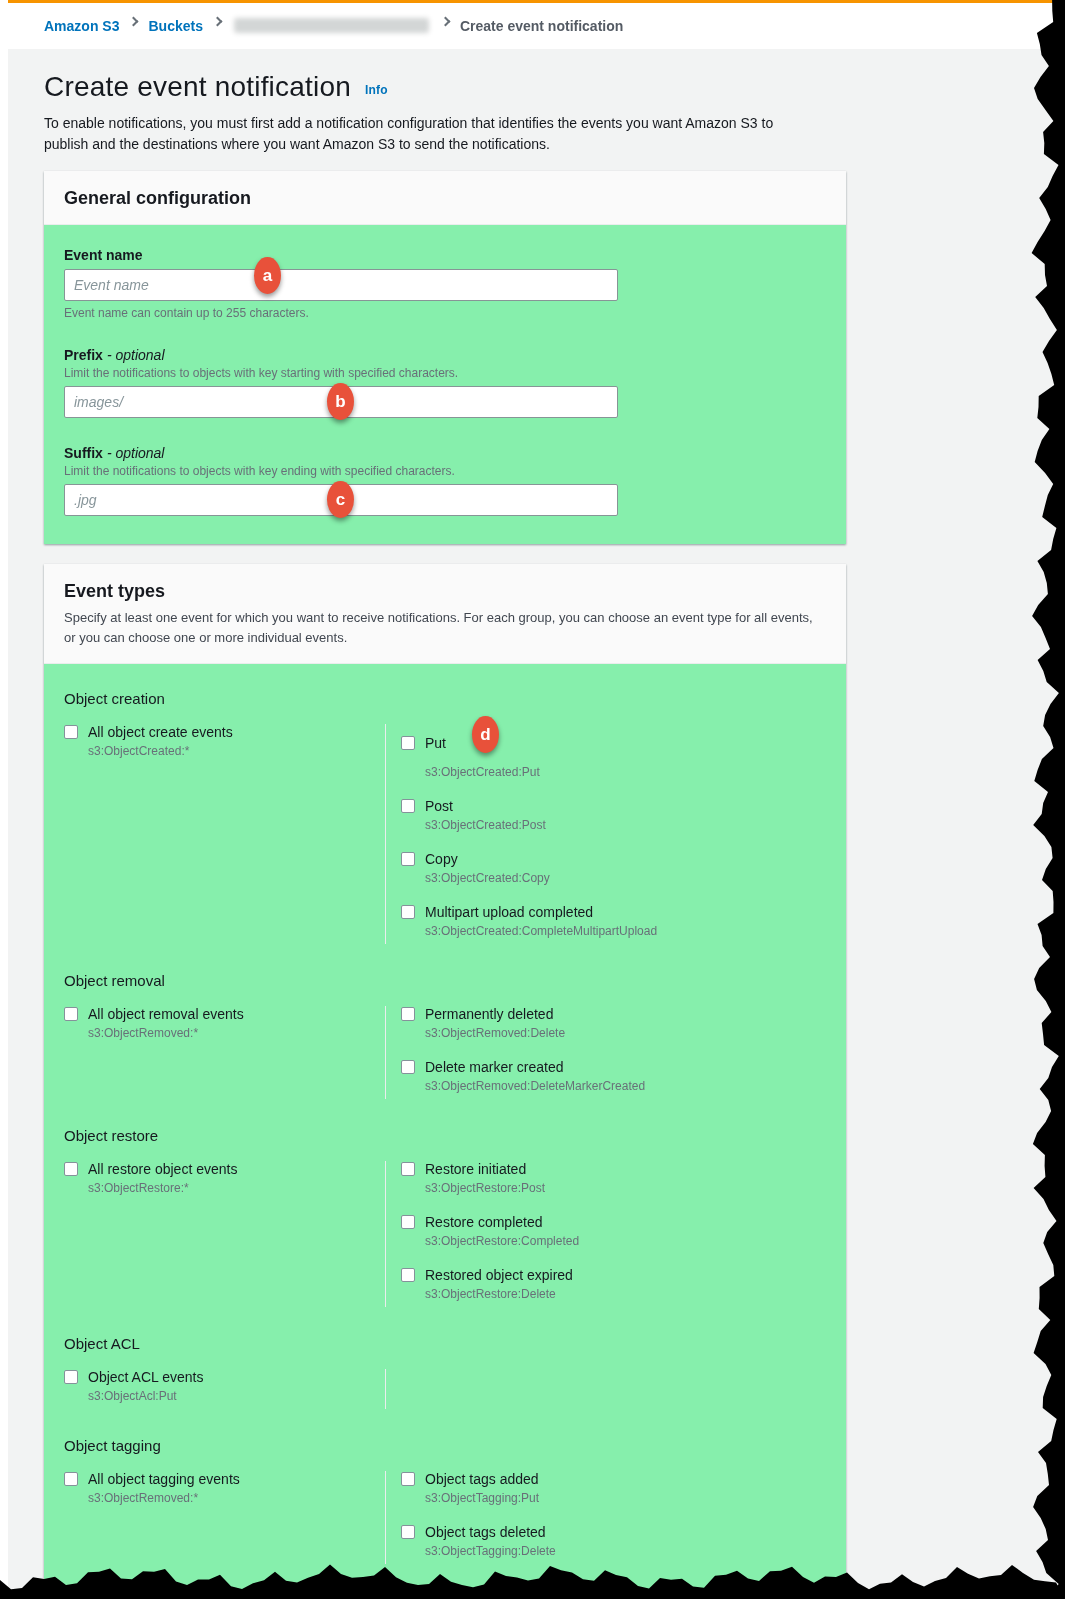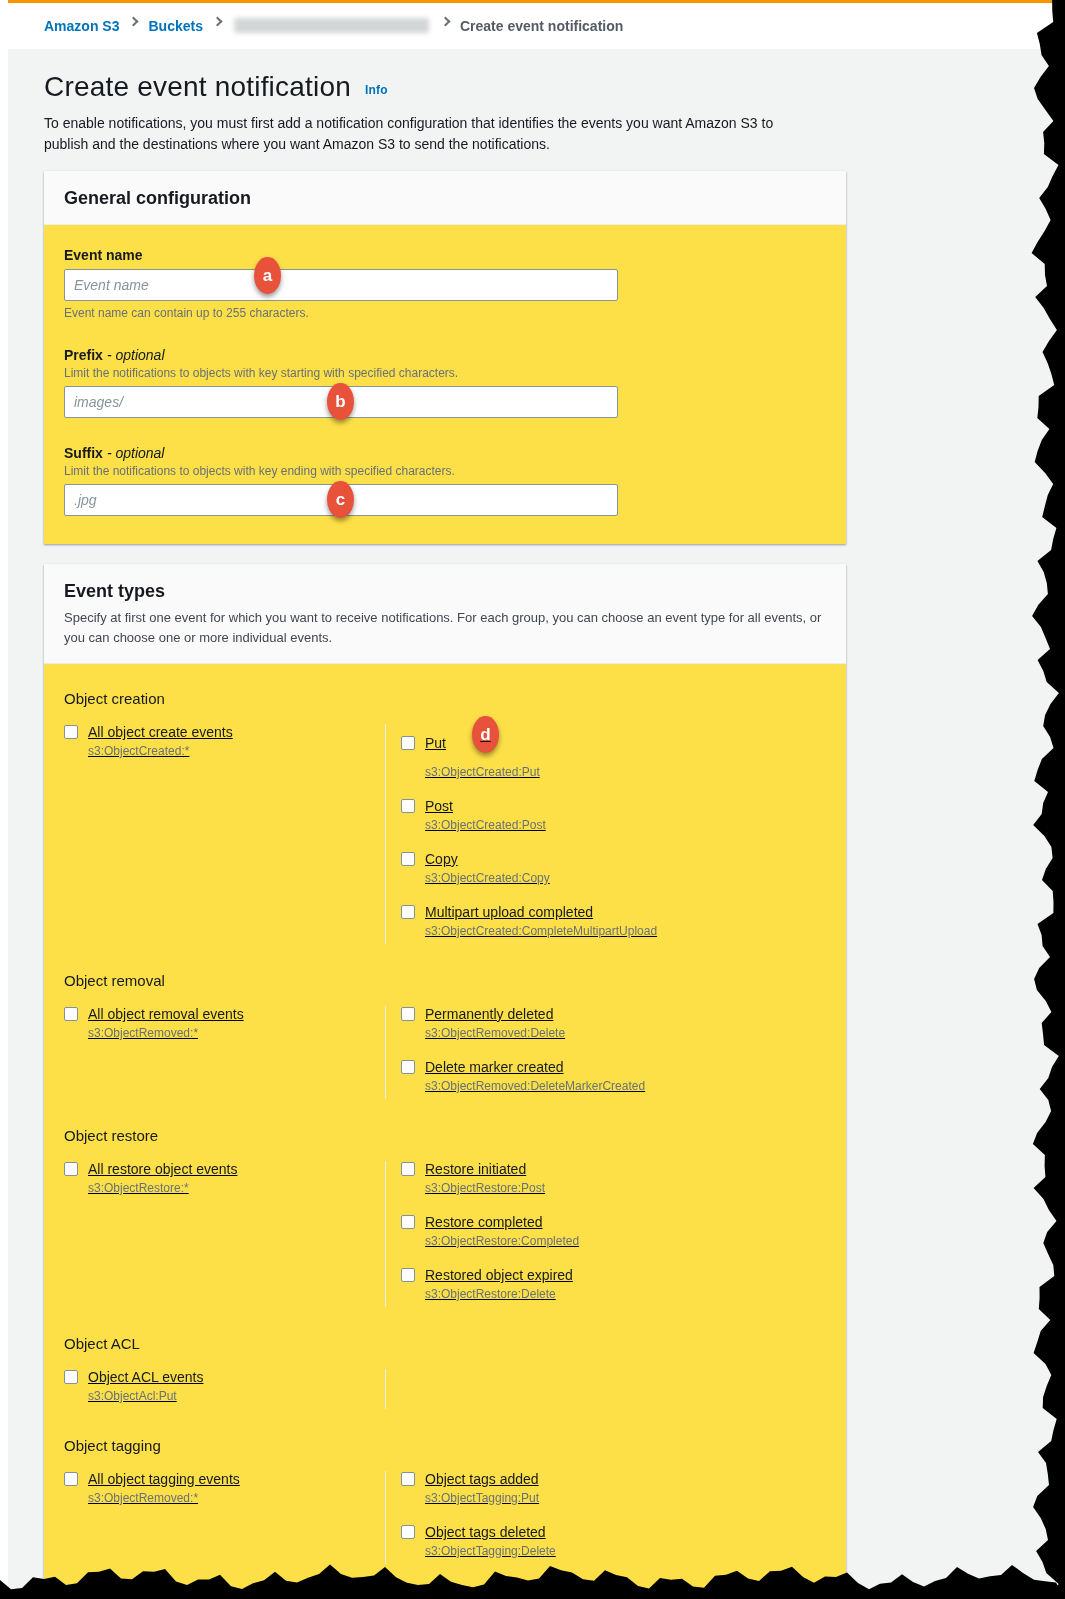--- a/index.html
+++ b/index.html
@@ -17,21 +17,21 @@
   .accent-bar{height:3px;background:var(--accent-orange);}
   .breadcrumb-bar{background:#fff;height:46px;display:flex;align-items:center;padding-left:36px;}
   .crumb-link{color:var(--link-blue);font-size:14px;font-weight:700;text-decoration:none;cursor:pointer;}
   .crumb-current{color:#545b64;font-size:14px;font-weight:700;}
   .chev{width:7px;height:7px;border-top:2px solid #687078;border-right:2px solid #687078;transform:rotate(45deg);margin:0 11px;flex:none;}
   .crumb-redacted{width:195px;height:15px;background:#d3d6d6;filter:blur(2.5px);border-radius:3px;margin:0 2px;}
   .content{padding:22px 0 0 36px;}
   h1.page-title{font-size:28px;font-weight:500;color:var(--text-dark);letter-spacing:.2px;}
   .info-link{font-size:12px;font-weight:700;color:var(--link-blue);margin-left:14px;text-decoration:none;cursor:pointer;vertical-align:2px;}
   .page-desc{margin-top:10px;font-size:14px;line-height:21px;color:var(--text-dark);max-width:750px;}
-  .panel{width:802px;background:#fde047;box-shadow:0 1px 2px 0 rgba(0,28,36,.4);margin-top:16px;border-radius:0;}
+  .panel{width:802px;background:#86efac;box-shadow:0 1px 2px 0 rgba(0,28,36,.4);margin-top:16px;border-radius:0;}
   .panel--events{margin-top:20px;min-height:1056px;}
   .panel-header{background:#fafafa;border-bottom:1px solid var(--divider);padding:17px 20px 15px;}
   .panel-title{font-size:18px;font-weight:700;color:var(--text-dark);}
   .panel-desc{font-size:13px;line-height:20px;color:#414750;margin-top:6px;max-width:760px;}
   .panel-body{padding:22px 20px 24px;}
   .panel-body--events{padding:4px 20px 40px;}
   
   .field{margin-bottom:27px;position:relative;}
   .field:last-child{margin-bottom:4px;}
   .field-label{font-size:14px;font-weight:700;color:var(--text-dark);}
@@ -43,21 +43,21 @@
   .field-help{font-size:12px;color:var(--text-muted);margin-top:5px;}
   .badge{width:27px;height:37px;border-radius:50%;background:var(--badge-red);color:#fff;font-weight:700;font-size:17px;display:flex;align-items:center;justify-content:center;box-shadow:0 3px 5px rgba(0,0,0,.4);}
   .badge--abs{position:absolute;}
   .badge-pos-0{left:190px;top:-12px;}
   .badge-pos-1{left:263px;top:-3px;}
   .badge-pos-2{left:263px;top:-3px;}
   .badge--inline{position:relative;top:-8px;margin-left:26px;flex:none;}
   
   .section-title{font-size:15px;font-weight:400;color:var(--text-dark);margin:28px 0 17px;}
   .etype-section:first-child .section-title{margin-top:22px;}
-  .section-rows{display:flex;text-decoration:underline;}
+  .section-rows{display:flex;}
   .col-left{width:321px;flex:none;}
   .col-right{flex:1;border-left:1px solid var(--divider);padding-left:15px;}
   .event-item{margin-bottom:19px;}
   .event-item:last-child{margin-bottom:6px;}
   .event-row{display:flex;align-items:center;cursor:pointer;}
   .cb{width:14px;height:14px;border:1px solid #85929a;border-radius:2px;background:#fff;flex:none;}
   .event-label{font-size:14px;color:var(--text-dark);margin-left:10px;}
   .event-code{font-size:12px;color:var(--text-muted);margin:4px 0 0 24px;}
   .tear-svg{position:absolute;inset:0;z-index:50;pointer-events:none;}
 </style>
@@ -115,21 +115,21 @@
       <span class="badge badge--abs badge-pos-2">c</span>
     </div>
 
   </div>
 </div>
       </section>
 
       <section class="panel panel--events">
         <div class="panel-header">
           <h2 class="panel-title">Event types</h2>
-          <p class="panel-desc">Specify at first one event for which you want to receive notifications. For each group, you can choose an event type for all events, or you can choose one or more individual events.</p>
+          <p class="panel-desc">Specify at least one event for which you want to receive notifications. For each group, you can choose an event type for all events, or you can choose one or more individual events.</p>
         </div>
         <div class="panel-body panel-body--events">
   <div class="etype-section">
     <h3 class="section-title">Object creation</h3>
     <div class="section-rows">
       <div class="col col-left">
                   <div class="event-item">
                     <label class="event-row">
                       <span class="cb"></span>
                       <span class="event-label">All object create events</span>

